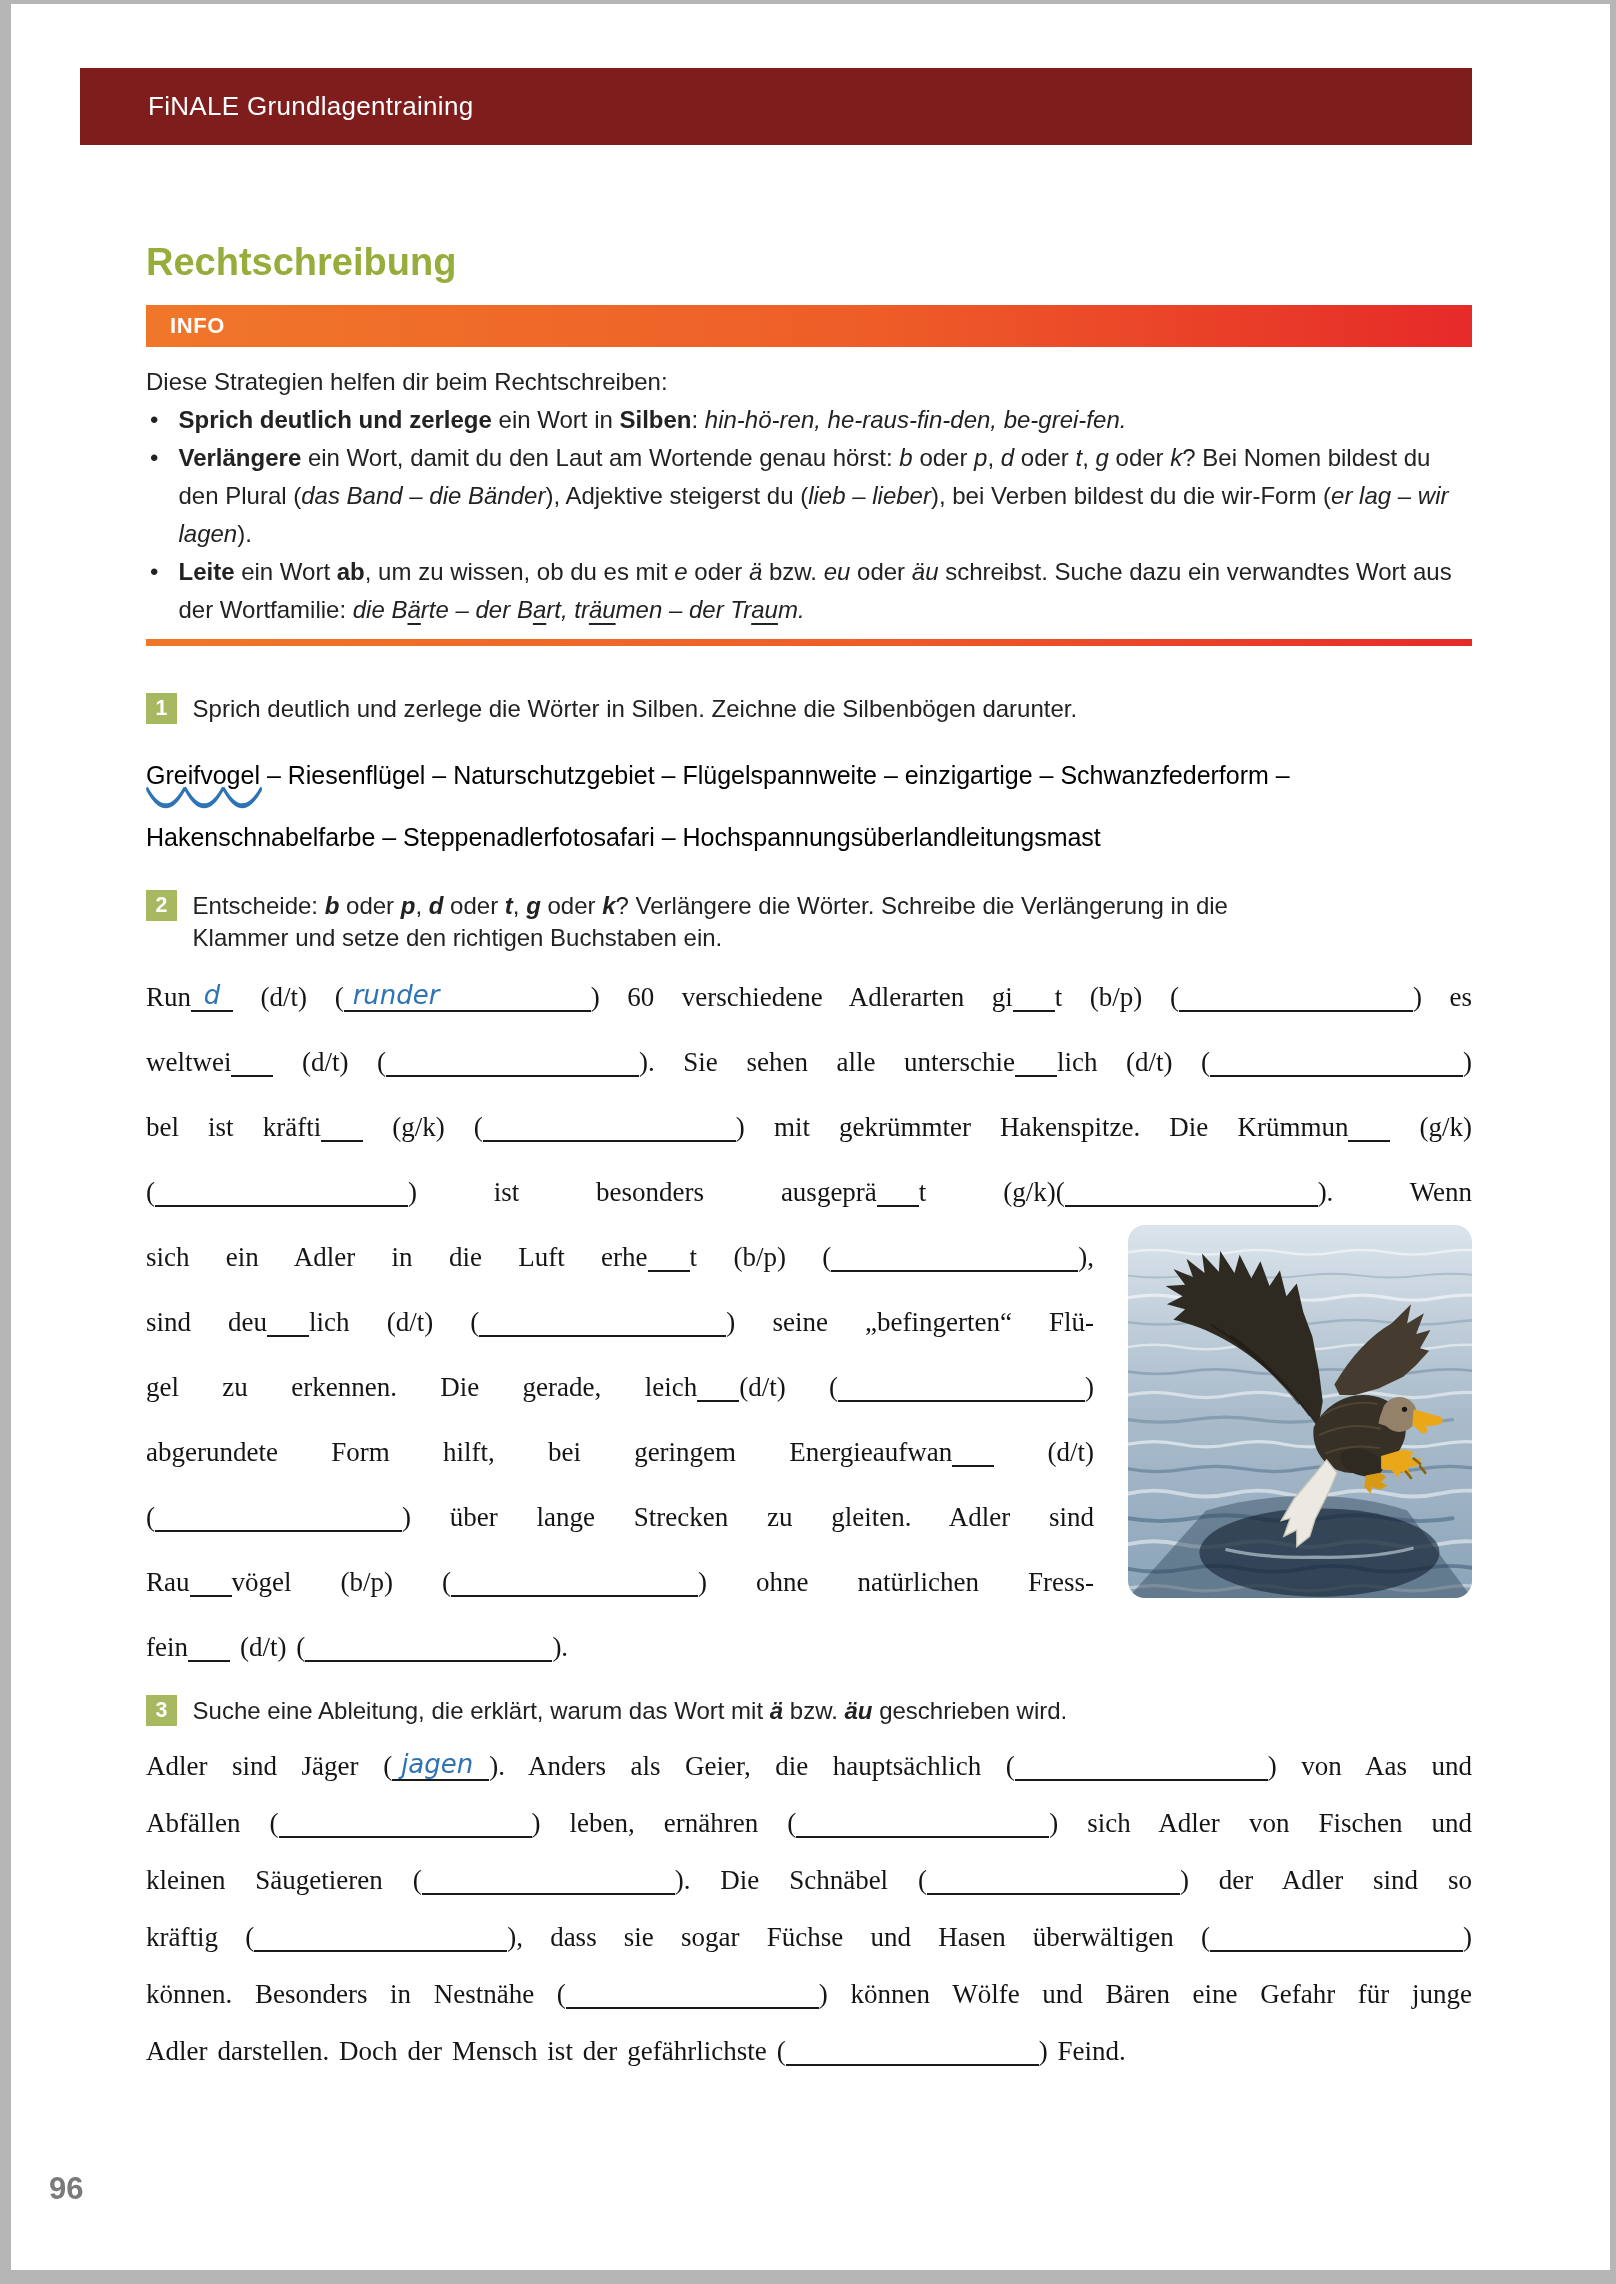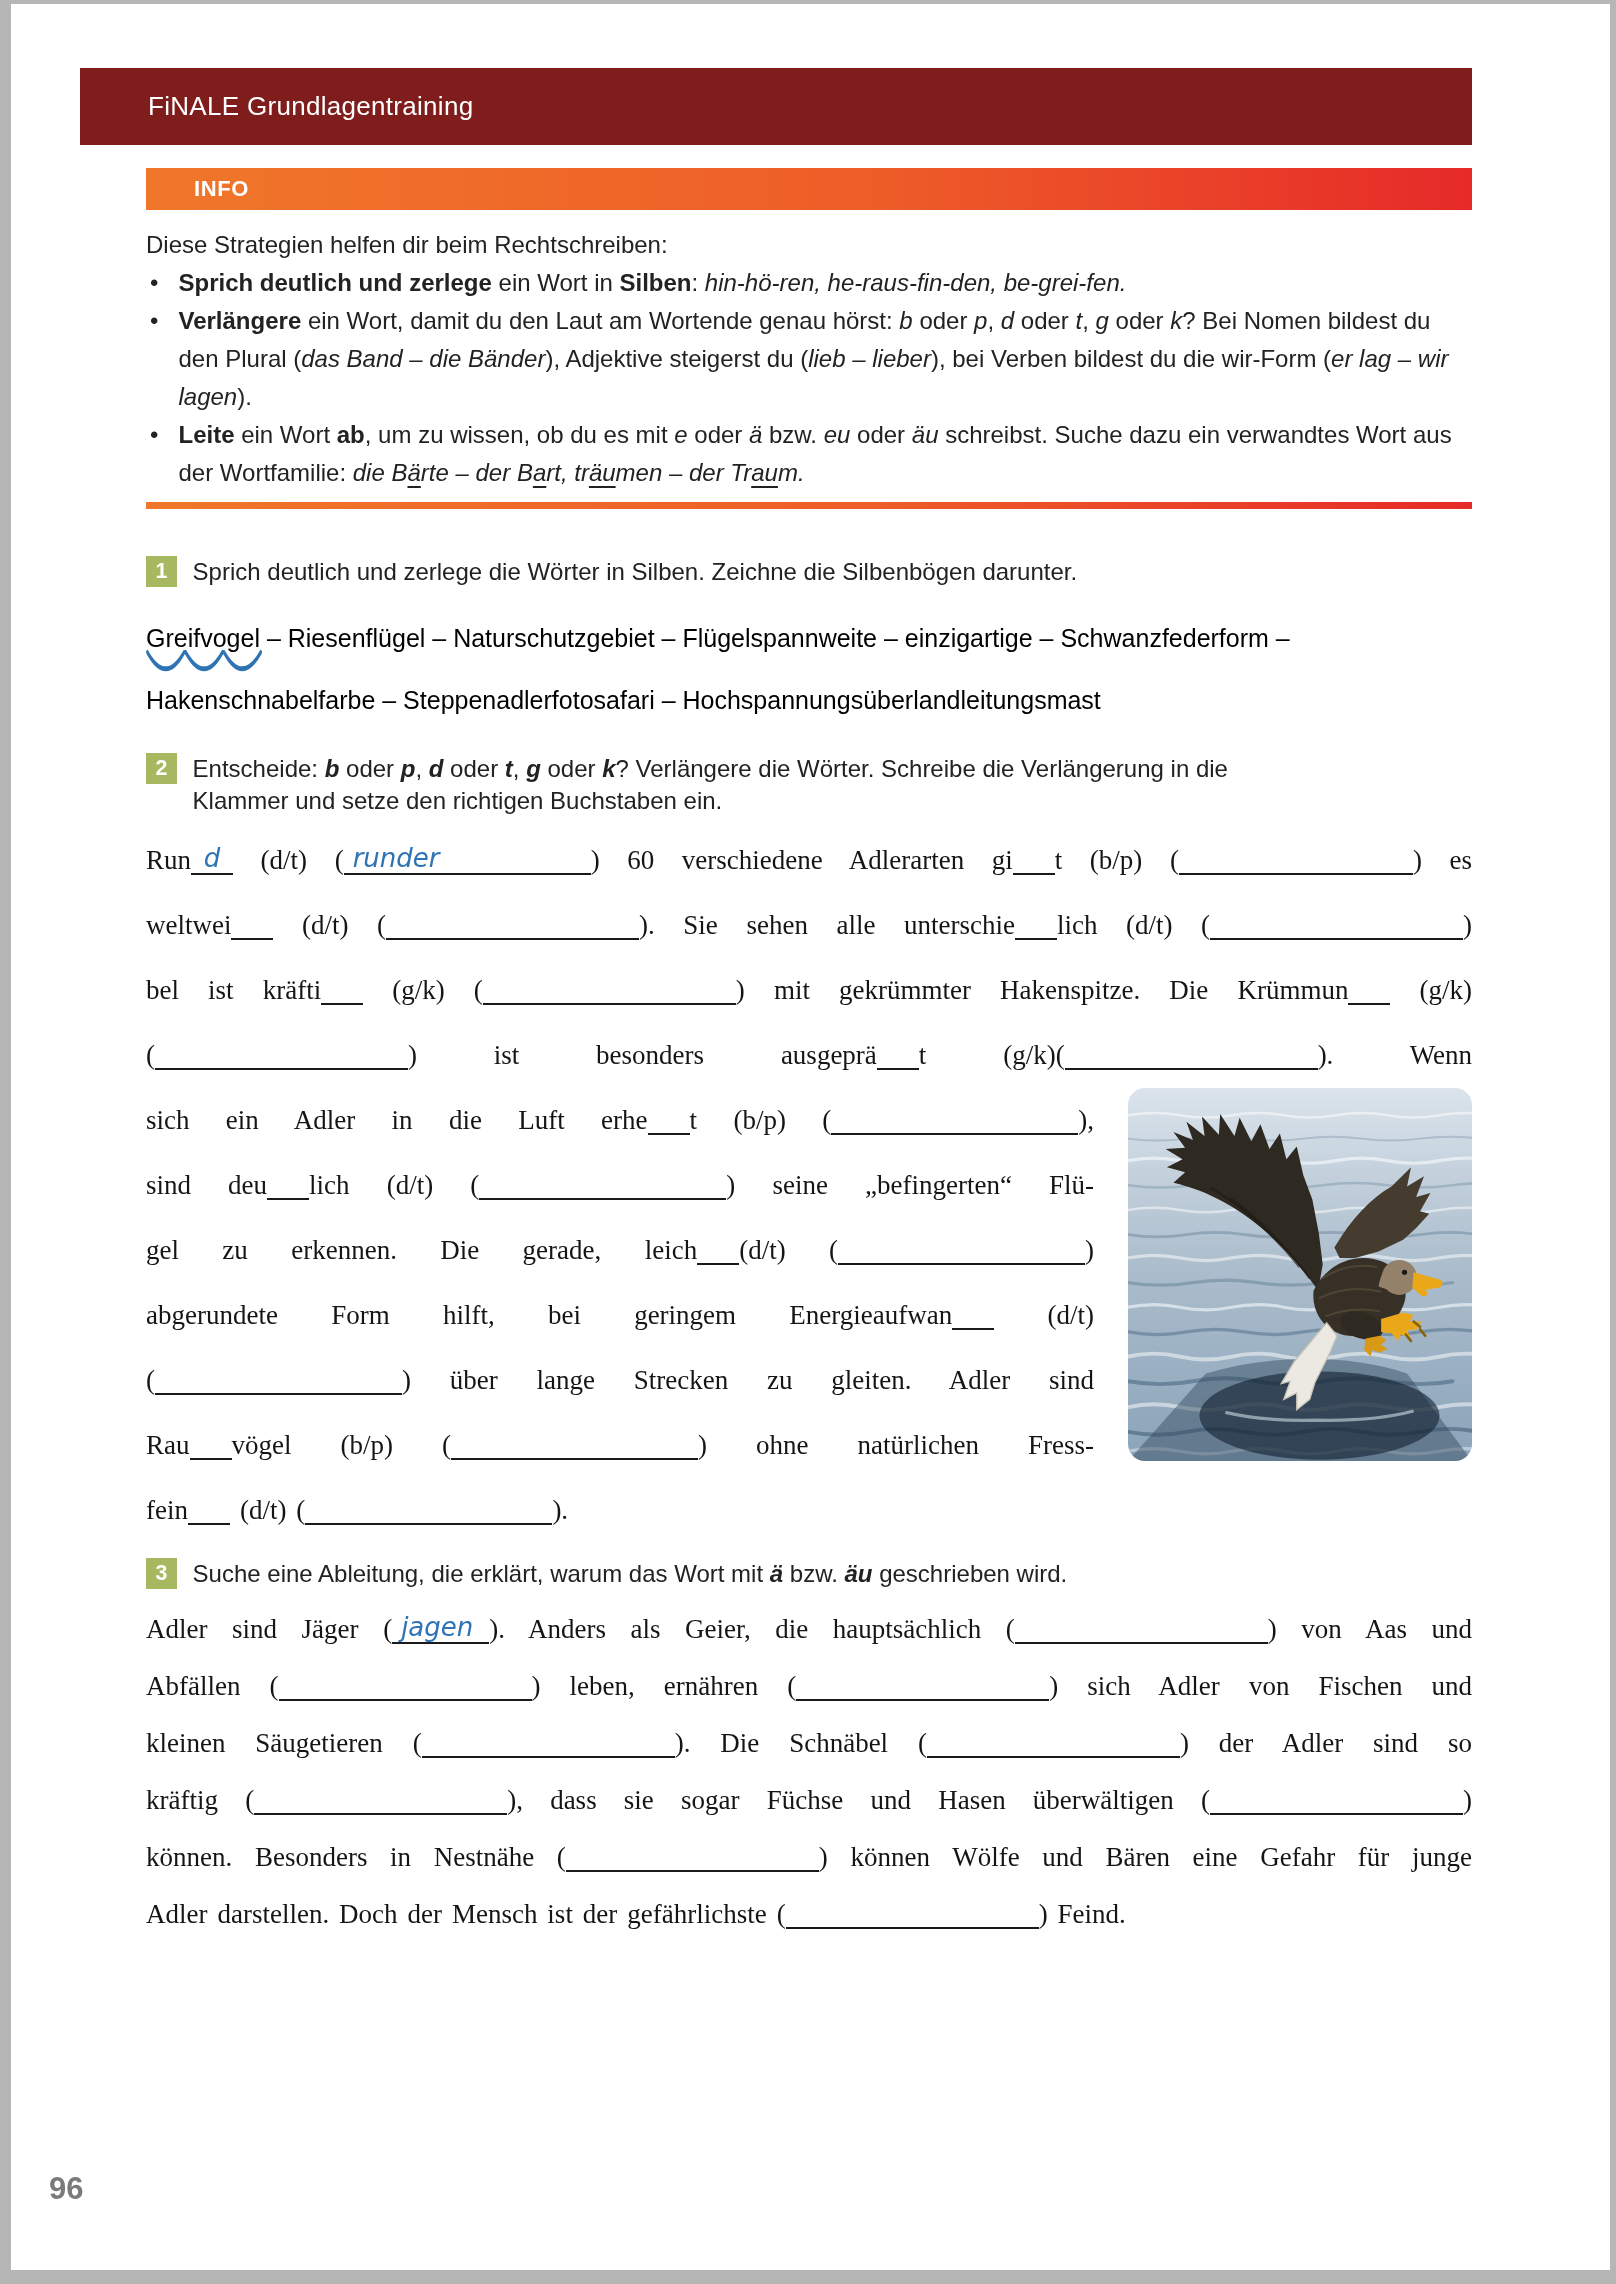--- a/index.html
+++ b/index.html
@@ -11,21 +11,21 @@
   .bar .brand{color:#ffffff;font-size:26px;padding-left:68px;letter-spacing:0.3px;}
 
   .content{margin-left:135px;width:1326px;}
 
   .h1{margin-top:97px;color:#96ad3b;font-size:38px;font-weight:bold;line-height:40px;}
   .h2{margin-top:39px;color:#96ad3b;font-size:30px;font-weight:bold;line-height:34px;}
 
   .infobar{margin-top:23.4px;height:42px;width:100%;
     background:linear-gradient(90deg,#f0772a 0%,#ee5d28 55%,#e62a29 100%);
     display:flex;align-items:center;}
-  .infobar .lbl{color:#fff;font-weight:bold;font-size:22px;padding-left:48px;letter-spacing:0.6px;}
+  .infobar .lbl{color:#fff;font-weight:bold;font-size:22px;padding-left:24px;letter-spacing:0.6px;}
 
   .intro{margin-top:15.6px;font-size:24px;line-height:38px;color:#222;}
   .bullet{display:flex;font-size:24px;line-height:38px;color:#222;}
   .bullet .dot{flex:none;width:28.6px;padding-left:3.9px;}
   .bullet .btxt{flex:1;}
 
   .divider{margin-top:10.4px;height:6.5px;width:100%;
     background:linear-gradient(90deg,#f0772a 0%,#ee5d28 55%,#e62a29 100%);}
 
   .exhead{display:flex;align-items:flex-start;}
@@ -72,20 +72,21 @@
 
 <div class="page">
   <div class="sheet">
 
     <div class="bar">
       <span class="brand">FiNALE Grundlagentraining</span>
     </div>
 
     <div class="content">
 
+      <div class="h1">Rechtschreibung</div>
 
       <div class="infobar">
         <span class="lbl">INFO</span>
       </div>
 
       <div class="intro">Diese Strategien helfen dir beim Rechtschreiben:</div>
 
       <div class="bullet">
         <span class="dot">•</span>
         <span class="btxt"><span class="s-b">Sprich deutlich und zerlege</span><span> ein Wort in </span><span class="s-b">Silben</span><span>: </span><span class="s-i">hin-hö-ren, he-raus-fin-den, be-grei-fen.</span></span>

